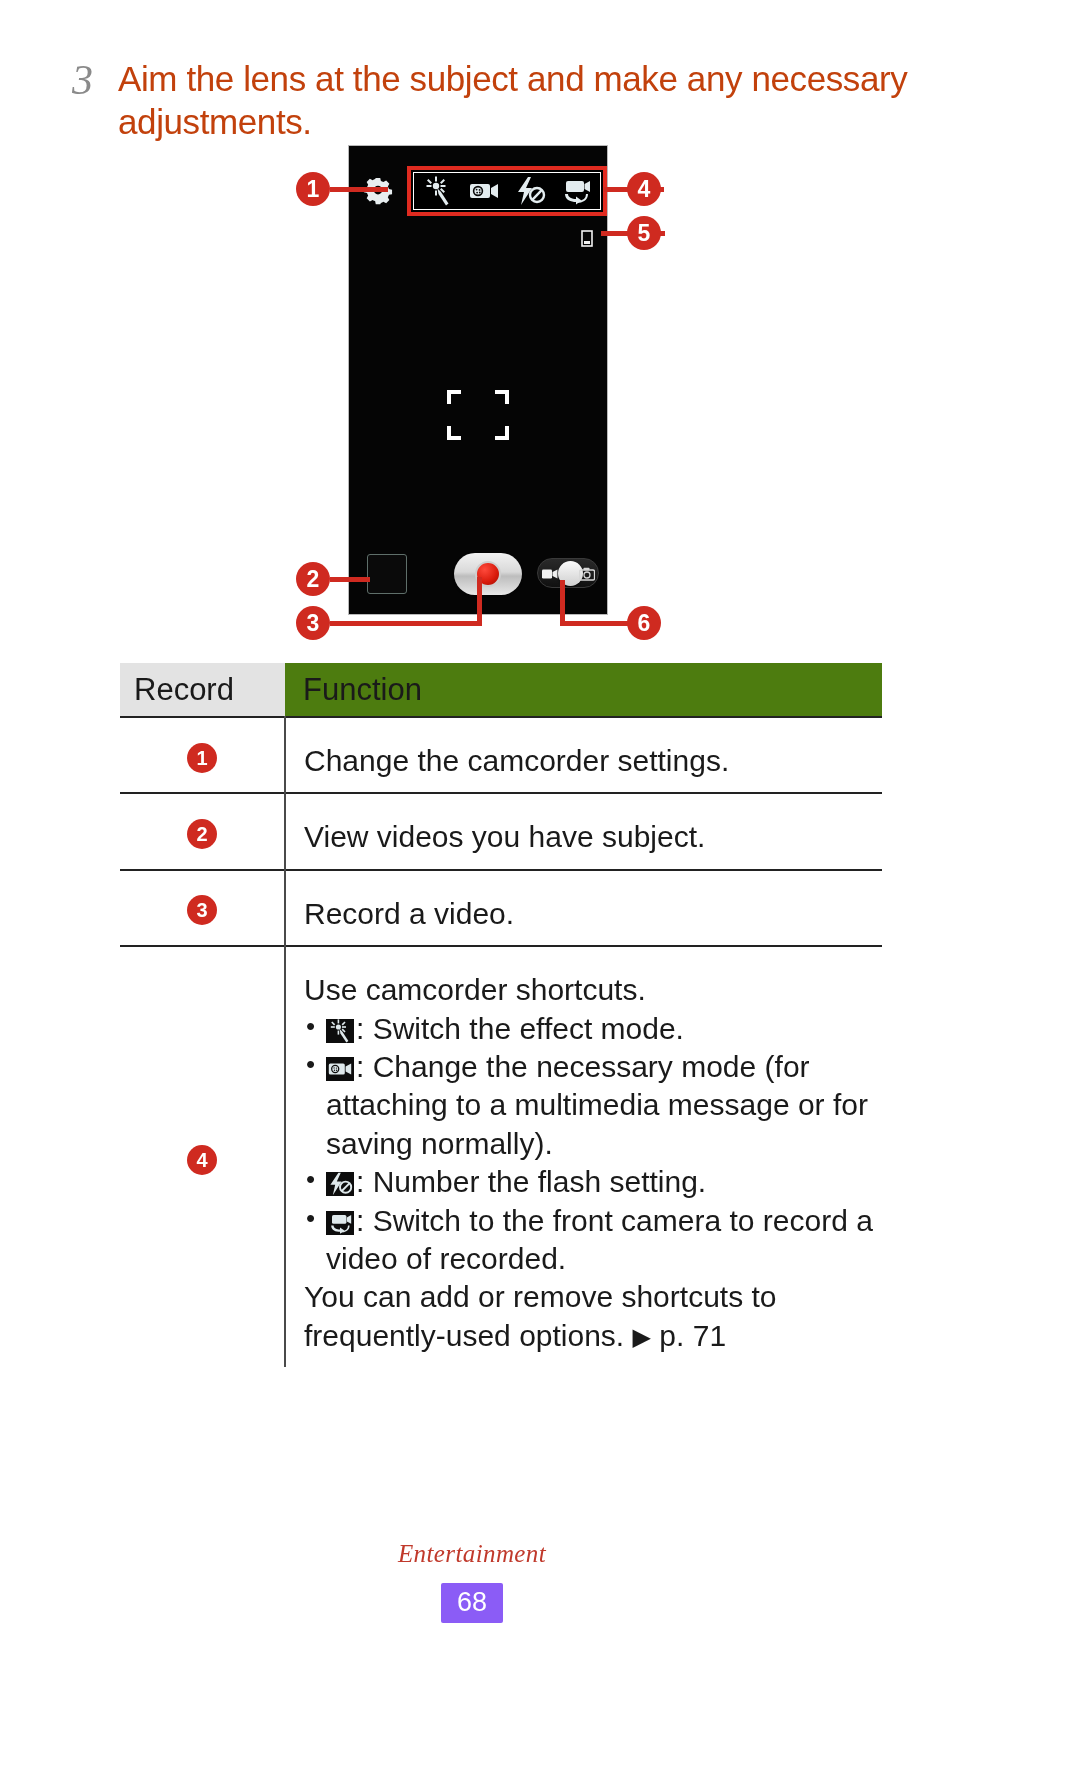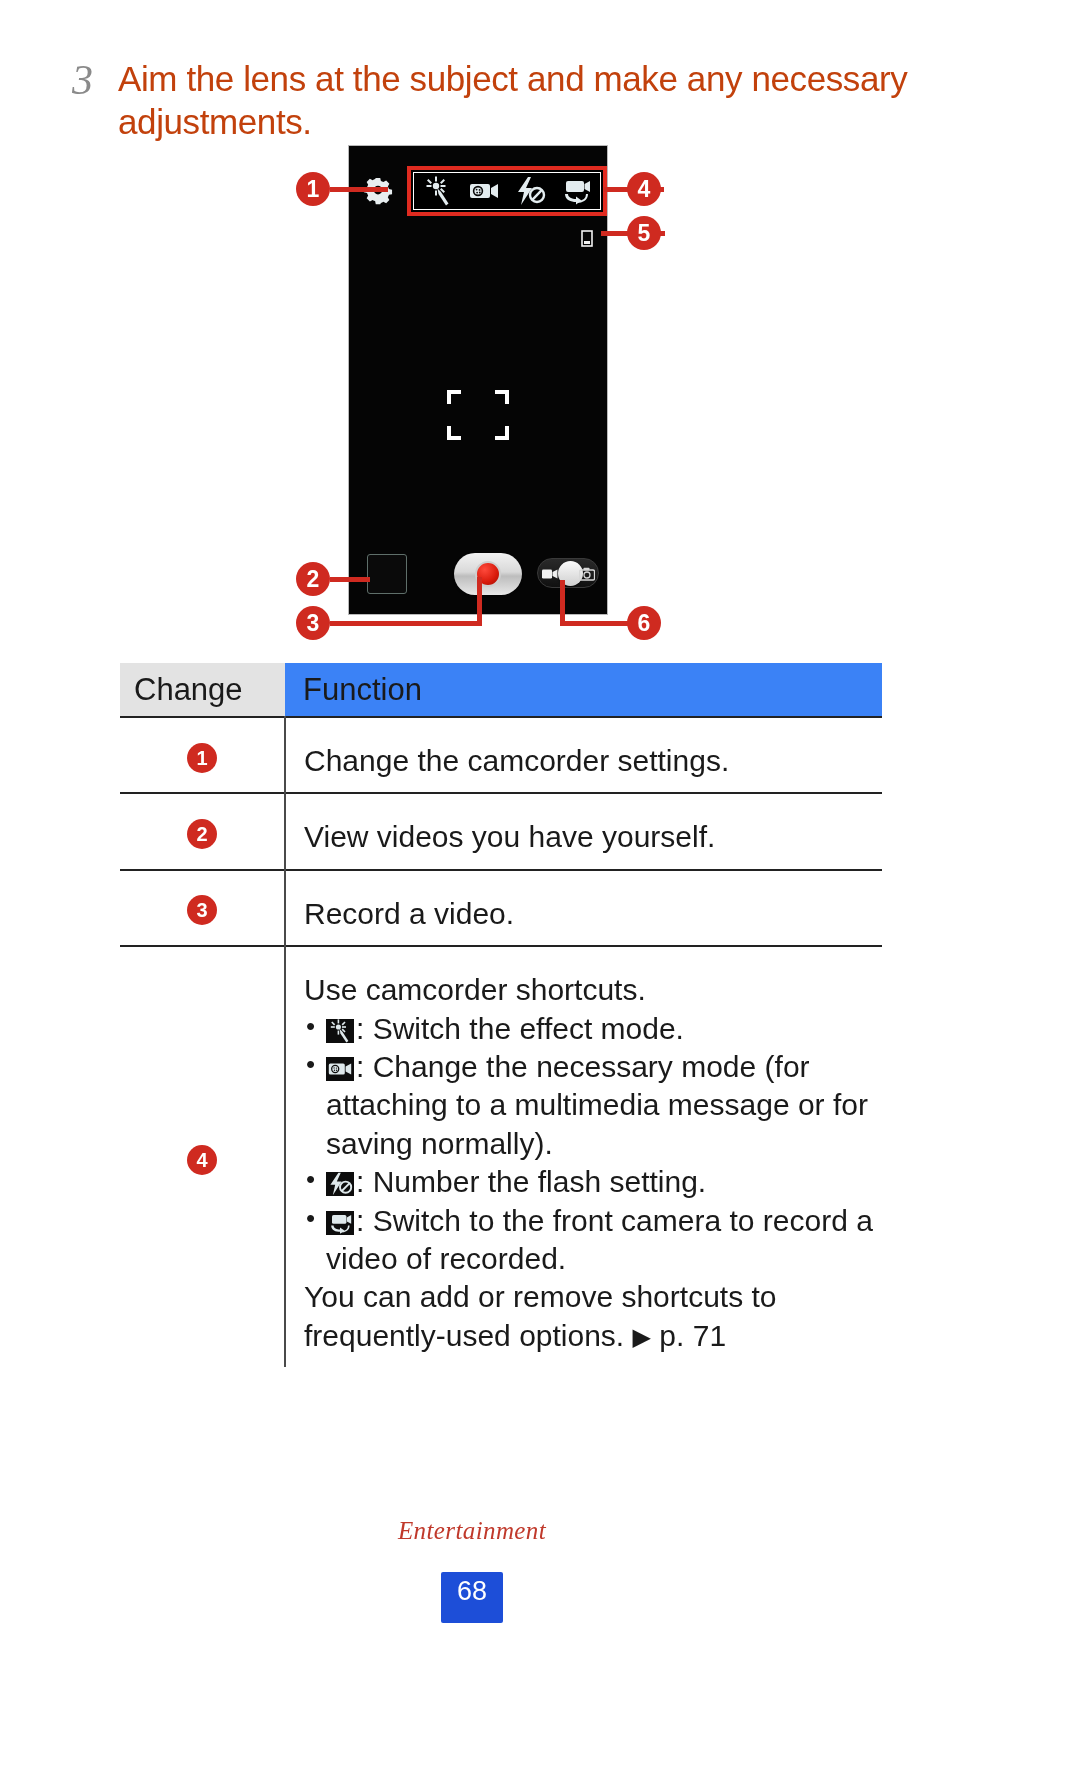--- a/index.html
+++ b/index.html
@@ -204,21 +204,21 @@
     text-align: left;
     vertical-align: middle;
   }
   .th-num {
     width: 165px;
     background: #e3e3e3;
     padding-left: 14px !important;
     border-right: 1px solid #ffffff;
   }
   .th-fn {
-    background: #3b82f6;
+    background: #4d7c0f;
     padding-left: 18px !important;
   }
   .body-row > td {
     border-top: 2px solid #222;
     vertical-align: middle;
   }
   .body-row > td.c-num {
     width: 165px;
     text-align: center;
     border-right: 2px solid #4a4a4a;
@@ -279,25 +279,25 @@
   }
   .footer-title {
     font-family: "Liberation Serif", serif;
     font-style: italic;
     font-size: 25px;
     color: #c0392b;
     letter-spacing: .4px;
   }
   .pagebox {
     display: inline-block;
-    margin-top: 27px;
-    background: #1d4ed8;
+    margin-top: 15px;
+    background: #8b5cf6;
     color: #ffffff;
     font-size: 27px;
-    padding: 4px 16px 16px 16px;
+    padding: 4px 16px 5px 16px;
     border-radius: 2px;
     line-height: 1.15;
   }
 </style>
 </head>
 <body>
 
 <div class="page">
 
   <div class="step-block">
@@ -410,36 +410,36 @@
     <div class="bub" style="left:627px; top:32px;">4</div>
     <div class="bub" style="left:627px; top:76px;">5</div>
     <div class="bub" style="left:296px; top:422px;">2</div>
     <div class="bub" style="left:296px; top:466px;">3</div>
     <div class="bub" style="left:627px; top:466px;">6</div>
   </div>
 
   <table class="tbl">
     <tbody>
         <tr class="thead-row">
-      <th class="th-num">Change</th>
+      <th class="th-num">Record</th>
       <th class="th-fn">Function</th>
     </tr>
 
     <tr class="body-row">
       <td class="c-num">
         <span class="numbadge">1</span>
       </td>
       <td class="c-fn">Change the camcorder settings.</td>
     </tr>
 
     <tr class="body-row">
       <td class="c-num">
         <span class="numbadge">2</span>
       </td>
-      <td class="c-fn">View videos you have yourself.</td>
+      <td class="c-fn">View videos you have subject.</td>
     </tr>
 
     <tr class="body-row">
       <td class="c-num">
         <span class="numbadge">3</span>
       </td>
       <td class="c-fn">Record a video.</td>
     </tr>
 
     <tr class="body-row">

